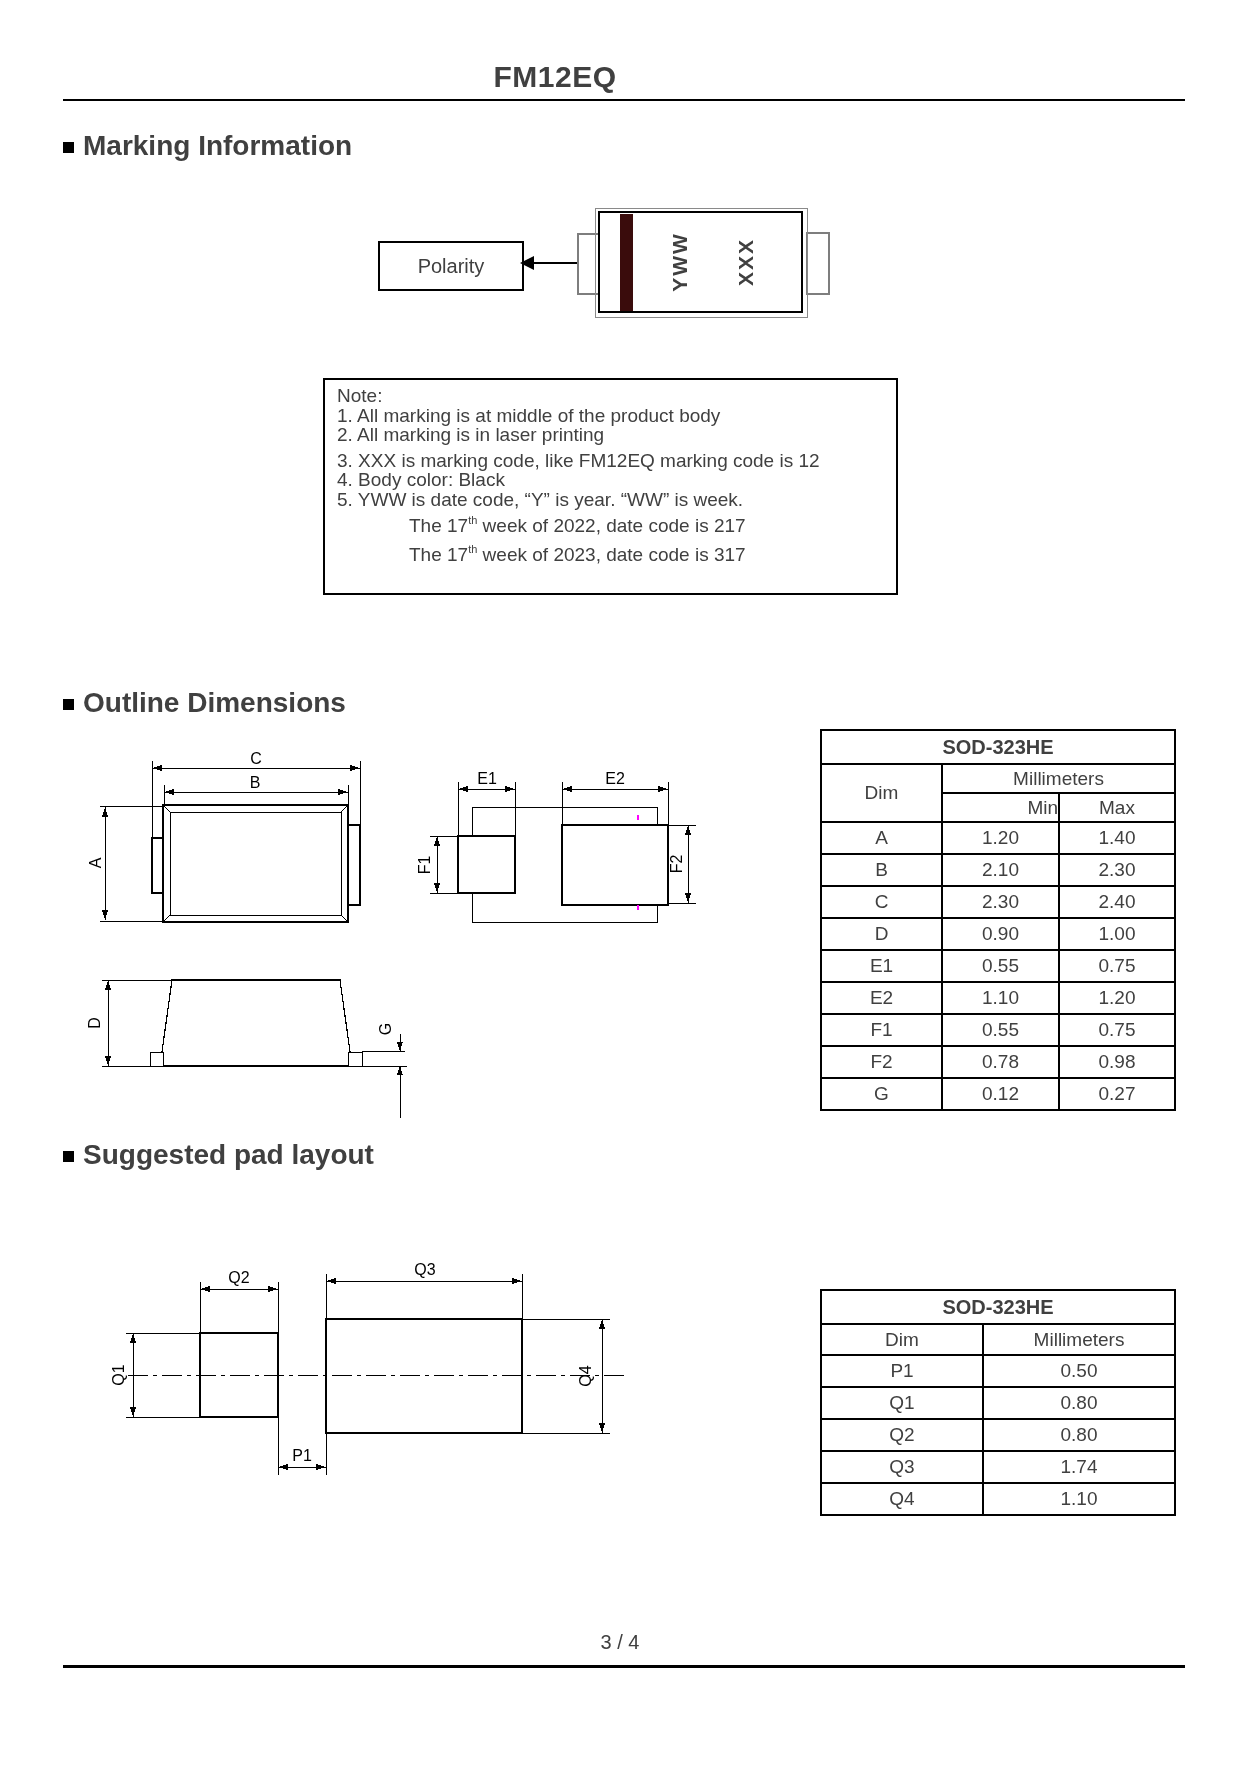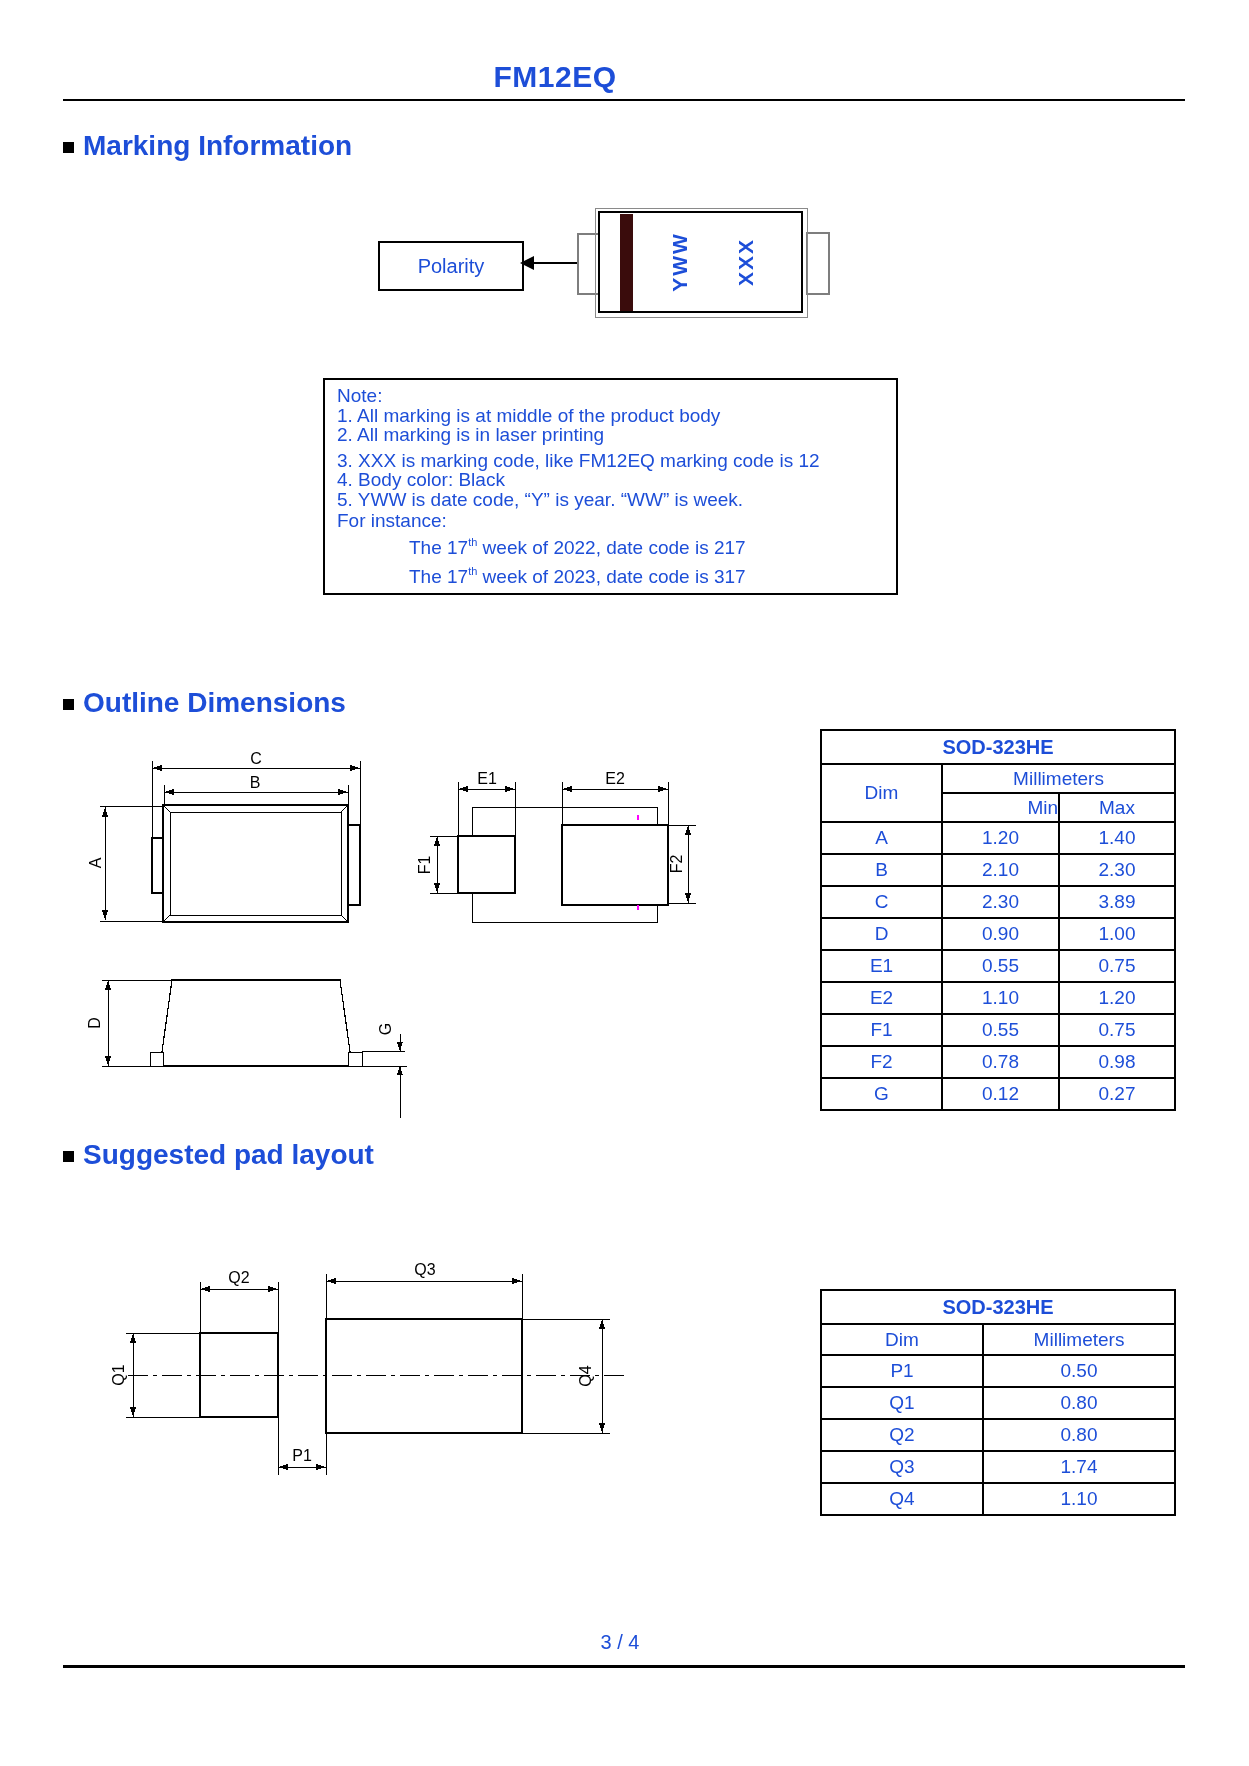--- a/index.html
+++ b/index.html
@@ -1,17 +1,17 @@
 <!DOCTYPE html>
 <html><head>
 <meta charset="utf-8">
 <style>
   html,body{margin:0;padding:0;background:#fff;}
   .page{position:relative;width:1249px;height:1766px;background:#fff;
-        font-family:"Liberation Sans",sans-serif;color:#1d4ed8;overflow:hidden;}
+        font-family:"Liberation Sans",sans-serif;color:#404040;overflow:hidden;}
   .abs{position:absolute;}
   .doc-title{left:0;top:60px;width:1110px;text-align:center;
              font-size:30px;font-weight:bold;letter-spacing:0.5px;}
   .rule{background:#000;}
   .sec-head{font-size:28px;font-weight:bold;}
   .sec-head .sq{display:inline-block;width:11px;height:11px;background:#000;
                 margin-right:9px;vertical-align:2px;}
   
   .pol-box{left:378px;top:241px;width:142px;height:46px;border:2px solid #000;
            display:flex;align-items:center;justify-content:center;font-size:20px;}
@@ -66,21 +66,20 @@
   <div class="vtext" style="left:680px;top:262px;">YWW</div>
   <div class="vtext" style="left:746px;top:262px;">XXX</div>
 
   <div class="abs note-box">
     <div>Note:</div>
     <div>1. All marking is at middle of the product body</div>
     <div>2. All marking is in laser printing</div>
     <div class="nl3">3. XXX is marking code, like FM12EQ marking code is 12</div>
     <div>4. Body color: Black</div>
     <div>5. YWW is date code, “Y” is year. “WW” is week.</div>
-    <div class="fi">For instance:</div>
     <div class="ex"><span>The 17</span><sup>th</sup><span> week of 2022, date code is 217</span></div>
     <div class="ex"><span>The 17</span><sup>th</sup><span> week of 2023, date code is 317</span></div>
   </div>
 
   <div class="abs sec-head" style="left:63px;top:687px;">
     <span class="sq"></span><span>Outline Dimensions</span>
   </div>
 
   <svg class="abs" style="left:85px;top:745px;" width="292" height="192" viewBox="0 0 292 192">
     <g stroke="#000" stroke-width="1" fill="none">
@@ -205,21 +204,21 @@
           <td>1.40</td>
         </tr>
     <tr>
           <td style="height:30px;">B</td>
           <td>2.10</td>
           <td>2.30</td>
         </tr>
     <tr>
           <td style="height:30px;">C</td>
           <td>2.30</td>
-          <td>3.89</td>
+          <td>2.40</td>
         </tr>
     <tr>
           <td style="height:30px;">D</td>
           <td>0.90</td>
           <td>1.00</td>
         </tr>
     <tr>
           <td style="height:30px;">E1</td>
           <td>0.55</td>
           <td>0.75</td>

